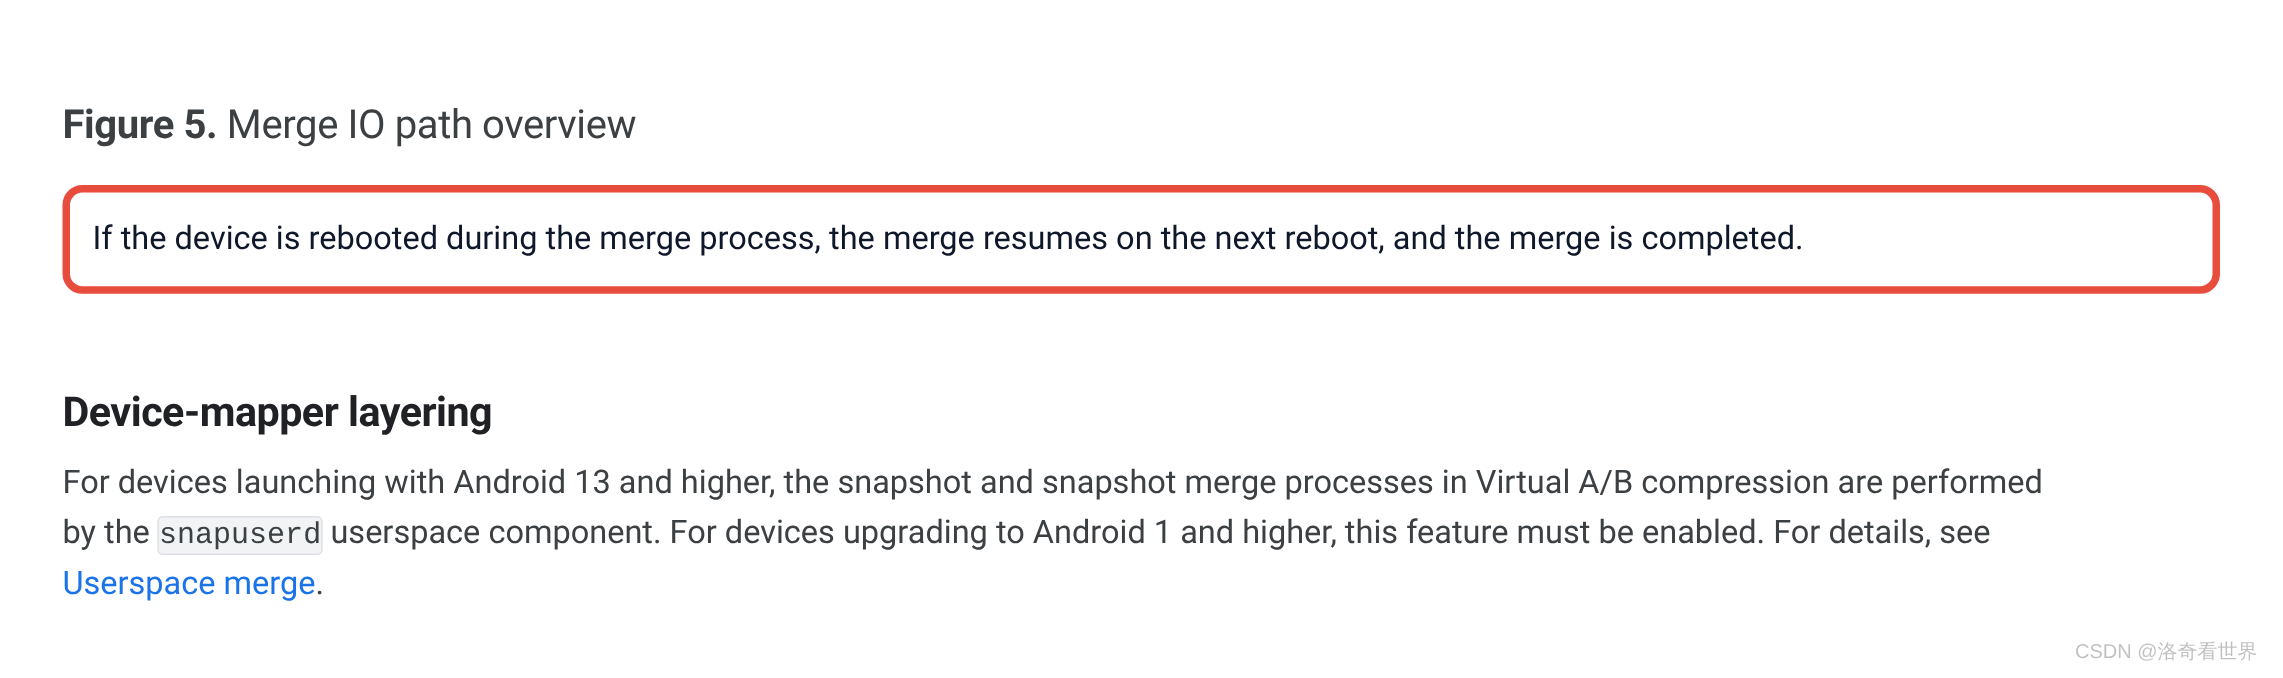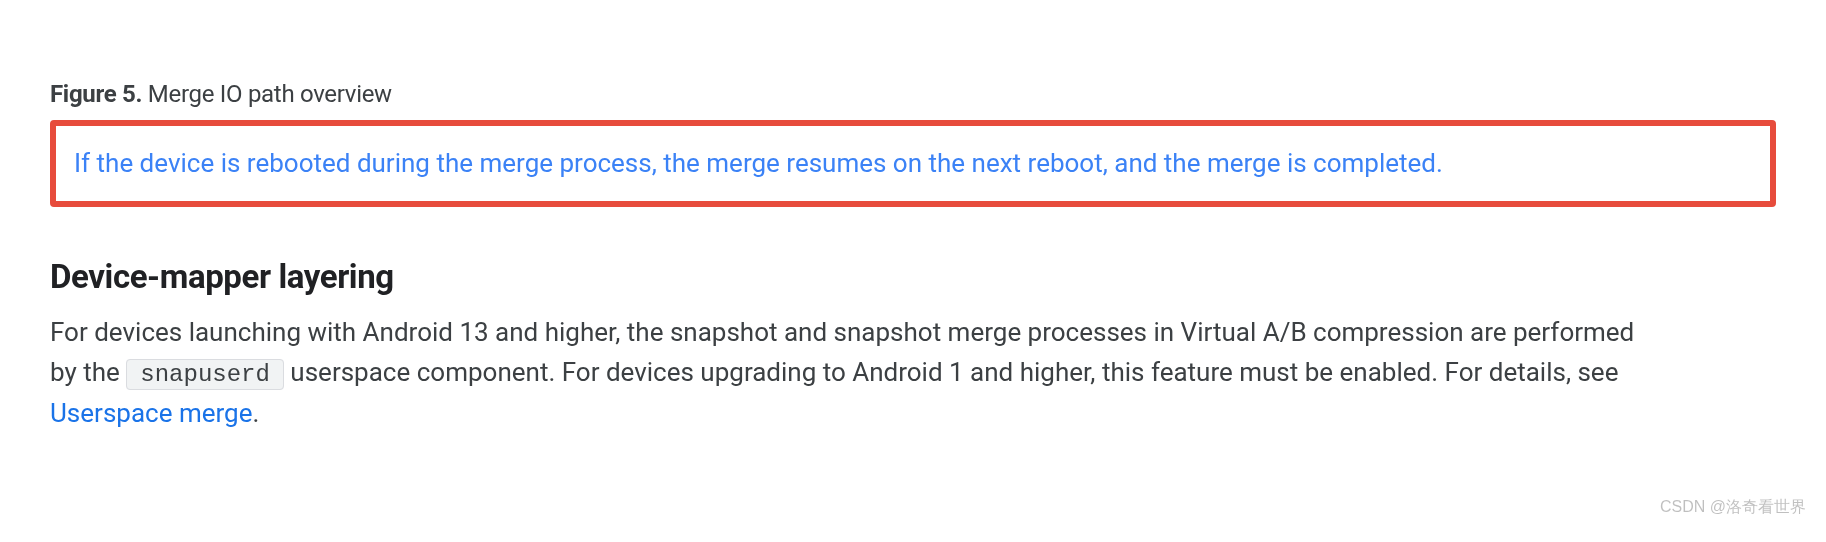--- a/index.html
+++ b/index.html
@@ -10,67 +10,67 @@
     body {
       font-family: -apple-system, BlinkMacSystemFont, "Segoe UI", Roboto, Helvetica, Arial, sans-serif;
       background: #ffffff;
       width: 1826px;
       height: 542px;
       position: relative;
       padding: 80px 50px 0 50px;
       color: #202124;
     }
     .figure-caption {
-      font-size: 24px;
-      margin-bottom: 12px;
+      font-size: 32px;
+      margin-bottom: 30px;
       color: #3c4043;
       letter-spacing: -0.3px;
     }
     .figure-caption .figure-label {
       font-weight: 700;
     }
     .highlighted-box {
       border: 6px solid #e74c3c;
-      border-radius: 4px;
+      border-radius: 16px;
       padding: 18px 18px;
-      margin-bottom: 50px;
+      margin-bottom: 76px;
       font-size: 26px;
       line-height: 1.5;
-      color: #3b82f6;
+      color: #0f172a;
     }
     .section-heading {
       font-size: 33px;
       font-weight: 700;
       margin-bottom: 16px;
       color: #202124;
       letter-spacing: -0.4px;
     }
     .body-paragraph {
       font-size: 26px;
       line-height: 1.55;
       color: #3c4043;
       max-width: 1600px;
     }
     .code-inline {
       font-family: "SFMono-Regular", Consolas, "Liberation Mono", Menlo, monospace;
       background: #f1f3f4;
       border: 1px solid #dadce0;
       border-radius: 4px;
-      padding: 1px 13px;
+      padding: 1px 0;
       font-size: 24px;
       color: #3c4043;
     }
     .link {
       color: #1a73e8;
       text-decoration: none;
       margin-top: 20px;
     }
     .watermark {
       position: absolute;
-      bottom: 24px;
+      bottom: 10px;
       right: 20px;
       font-size: 16px;
       color: rgba(0,0,0,0.25);
       font-family: sans-serif;
     }
   </style>
 </head>
 <body>
 
 <p class="figure-caption">

